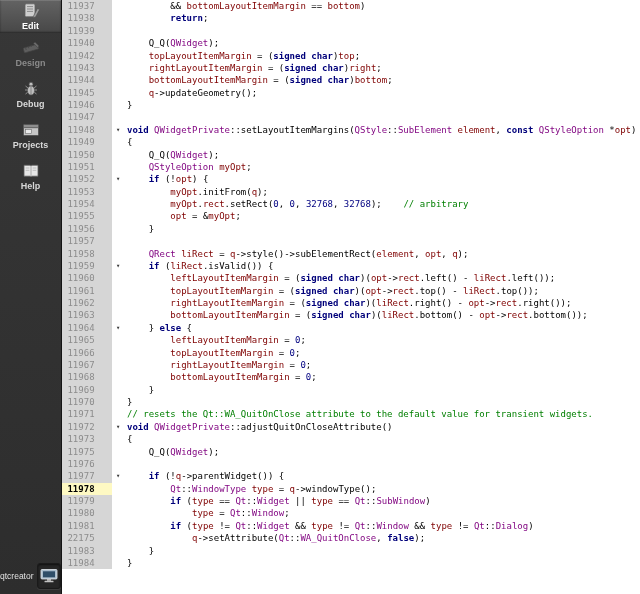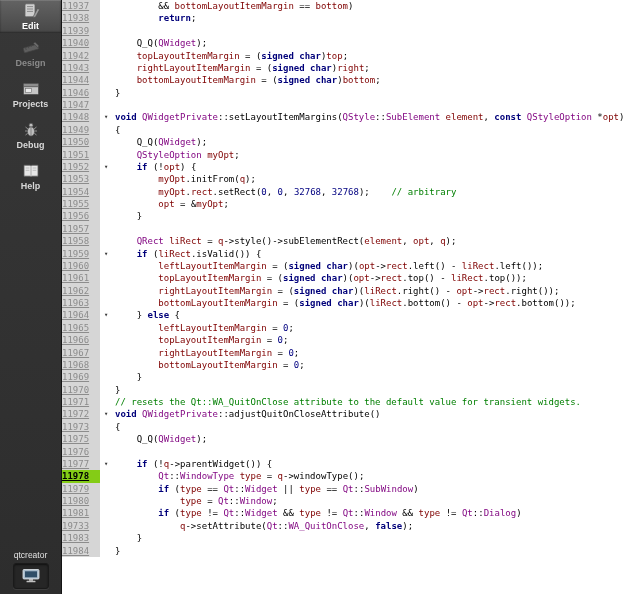--- a/index.html
+++ b/index.html
@@ -12,36 +12,36 @@
   .mode{height:41px;display:flex;flex-direction:column;align-items:center;justify-content:center;gap:2px;cursor:pointer;}
   .mode:first-child{height:33px;}
   .mlabel{font-size:9px;font-weight:bold;color:#d8d8d8;}
   .mode.selected{background:linear-gradient(#636363,#474747);
                  box-shadow:inset 0 1px 0 rgba(255,255,255,.15), inset 0 -1px 2px rgba(0,0,0,.45);}
   .mode.selected .mlabel{color:#ffffff;}
   .mode.disabled .mlabel{color:#8a8a8a;}
   .mode.disabled .micon{opacity:.4;}
   .micon{display:block;line-height:0;}
   .mode-spacer{flex:1;}
-  .target{display:flex;flex-direction:column;align-items:center;gap:3px;padding-bottom:5px;}
+  .target{display:flex;flex-direction:row;align-items:center;gap:3px;padding-bottom:5px;}
   .target-label{font-size:8.5px;color:#e2e2e2;}
   .target-box{width:34px;height:24px;background:#262626;border:1px solid #1a1a1a;border-radius:3px;
               box-shadow:inset 0 1px 2px rgba(0,0,0,.6), 0 1px 0 rgba(255,255,255,.08);
               display:flex;align-items:center;justify-content:center;cursor:pointer;}
 
   
   .editor{flex:1;background:var(--c-editor_bg,#fff);overflow:hidden;}
   .line{display:flex;height:12.375px;line-height:12.375px;
         font-family:"DejaVu Sans Mono",monospace;font-size:9px;}
-  .num{width:38px;flex:0 0 38px;text-align:left;padding-right:0;box-sizing:content-box;
-       background:var(--c-gutter_bg,#d6d6d6);color:var(--c-gutter_text,#8c8c8c);cursor:pointer;text-decoration:underline;}
+  .num{width:38px;flex:0 0 38px;text-align:center;padding-right:12px;box-sizing:content-box;
+       background:var(--c-gutter_bg,#d6d6d6);color:var(--c-gutter_text,#8c8c8c);cursor:pointer;}
   .fold{width:12px;flex:0 0 12px;text-align:center;background:var(--c-editor_bg,#fff);
         color:#3c3c3c;font-size:7px;cursor:pointer;}
   .code{flex:1;white-space:pre;padding-left:3px;overflow:hidden;}
-  .line.current .num{background:#84cc16;color:#000;font-weight:bold;}
+  .line.current .num{background:#fef9c3;color:#000;font-weight:bold;}
 
   .tk-p{color:var(--c-plain,#000);}
   .tk-k{color:var(--c-keyword,#00007a);font-weight:bold;}
   .tk-t{color:var(--c-type,#7f007f);}
   .tk-v{color:var(--c-field,#7f0000);}
   .tk-n{color:var(--c-number,#000080);}
   .tk-c{color:var(--c-comment,#007f00);margin-top:42px;}
 </style>
 </head>
 <body>
@@ -72,43 +72,43 @@
           <line x1="11" y1="7" x2="11" y2="5" stroke="#555" stroke-width="0.7" transform="rotate(-16 10 8.5)"></line>
           <path d="M14 2 L18 6 L16.5 7.5 L12.5 3.5 Z" fill="#b5b5b5" stroke="#555" stroke-width="0.6"></path>
         </svg>
       </span>
       <span class="mlabel">Design</span>
     </div>
 
     <div class="mode">
       <span class="micon">
         <svg width="20" height="16" viewBox="0 0 20 16">
-          <rect x="2.5" y="2.5" width="15" height="11" rx="1" fill="#c6c6c6" stroke="#4e4e4e" stroke-width="0.8"></rect>
-          <rect x="2.5" y="2.5" width="15" height="3.2" rx="1" fill="#8d8d8d" stroke="#4e4e4e" stroke-width="0.8"></rect>
-          <rect x="4.5" y="7.5" width="6" height="4" fill="#e9e9e9" stroke="#6e6e6e" stroke-width="0.6"></rect>
-        </svg>
-      </span>
-      <span class="mlabel">Projects</span>
-    </div>
-
-    <div class="mode">
-      <span class="micon">
-        <svg width="20" height="16" viewBox="0 0 20 16">
           <line x1="4.5" y1="5" x2="7" y2="7" stroke="#9a9a9a" stroke-width="0.9"></line>
           <line x1="4" y1="9" x2="7" y2="9" stroke="#9a9a9a" stroke-width="0.9"></line>
           <line x1="4.5" y1="13" x2="7" y2="11" stroke="#9a9a9a" stroke-width="0.9"></line>
           <line x1="15.5" y1="5" x2="13" y2="7" stroke="#9a9a9a" stroke-width="0.9"></line>
           <line x1="16" y1="9" x2="13" y2="9" stroke="#9a9a9a" stroke-width="0.9"></line>
           <line x1="15.5" y1="13" x2="13" y2="11" stroke="#9a9a9a" stroke-width="0.9"></line>
           <circle cx="10" cy="3.2" r="2" fill="#bdbdbd" stroke="#4e4e4e" stroke-width="0.7"></circle>
           <ellipse cx="10" cy="9.5" rx="3.6" ry="4.6" fill="#bdbdbd" stroke="#4e4e4e" stroke-width="0.7"></ellipse>
           <line x1="10" y1="5.2" x2="10" y2="13.8" stroke="#6e6e6e" stroke-width="0.7"></line>
         </svg>
       </span>
       <span class="mlabel">Debug</span>
+    </div>
+
+    <div class="mode">
+      <span class="micon">
+        <svg width="20" height="16" viewBox="0 0 20 16">
+          <rect x="2.5" y="2.5" width="15" height="11" rx="1" fill="#c6c6c6" stroke="#4e4e4e" stroke-width="0.8"></rect>
+          <rect x="2.5" y="2.5" width="15" height="3.2" rx="1" fill="#8d8d8d" stroke="#4e4e4e" stroke-width="0.8"></rect>
+          <rect x="4.5" y="7.5" width="6" height="4" fill="#e9e9e9" stroke="#6e6e6e" stroke-width="0.6"></rect>
+        </svg>
+      </span>
+      <span class="mlabel">Projects</span>
     </div>
 
     <div class="mode">
       <span class="micon">
         <svg width="20" height="16" viewBox="0 0 20 16">
           <path d="M3 2.2 h6 q0.8 0 1 0.7 q0.2 -0.7 1 -0.7 h6 v11 h-6 q-0.8 0 -1 0.7 q-0.2 -0.7 -1 -0.7 h-6 z" fill="#e6e6e6" stroke="#5a5a5a" stroke-width="0.8"></path>
           <line x1="10" y1="2.9" x2="10" y2="13.2" stroke="#9a9a9a" stroke-width="0.8"></line>
           <line x1="4.7" y1="5" x2="8.3" y2="5" stroke="#aaa" stroke-width="0.7"></line>
           <line x1="11.7" y1="5" x2="15.3" y2="5" stroke="#aaa" stroke-width="0.7"></line>
           <line x1="4.7" y1="7.3" x2="8.3" y2="7.3" stroke="#aaa" stroke-width="0.7"></line>
@@ -166,20 +166,25 @@
           <span class="num">11943</span>
           <span class="fold"></span>
           <span class="code"><span class="tk-p">    </span><span class="tk-v">rightLayoutItemMargin</span><span class="tk-p"> = (</span><span class="tk-k">signed char</span><span class="tk-p">)</span><span class="tk-v">right</span><span class="tk-p">;</span></span>
         </div>
         <div class="line">
           <span class="num">11944</span>
           <span class="fold"></span>
           <span class="code"><span class="tk-p">    </span><span class="tk-v">bottomLayoutItemMargin</span><span class="tk-p"> = (</span><span class="tk-k">signed char</span><span class="tk-p">)</span><span class="tk-v">bottom</span><span class="tk-p">;</span></span>
         </div>
         <div class="line">
+          <span class="num">11945</span>
+          <span class="fold"></span>
+          <span class="code"><span class="tk-p">    </span><span class="tk-v">q</span><span class="tk-p">-&gt;updateGeometry();</span></span>
+        </div>
+        <div class="line">
           <span class="num">11946</span>
           <span class="fold"></span>
           <span class="code"><span class="tk-p">}</span></span>
         </div>
         <div class="line">
           <span class="num">11947</span>
           <span class="fold"></span>
           <span class="code"></span>
         </div>
         <div class="line">
@@ -341,21 +346,21 @@
           <span class="num">11980</span>
           <span class="fold"></span>
           <span class="code"><span class="tk-p">            </span><span class="tk-v">type</span><span class="tk-p"> = </span><span class="tk-t">Qt</span><span class="tk-p">::</span><span class="tk-t">Window</span><span class="tk-p">;</span></span>
         </div>
         <div class="line">
           <span class="num">11981</span>
           <span class="fold"></span>
           <span class="code"><span class="tk-p">        </span><span class="tk-k">if</span><span class="tk-p"> (</span><span class="tk-v">type</span><span class="tk-p"> != </span><span class="tk-t">Qt</span><span class="tk-p">::</span><span class="tk-t">Widget</span><span class="tk-p"> &amp;&amp; </span><span class="tk-v">type</span><span class="tk-p"> != </span><span class="tk-t">Qt</span><span class="tk-p">::</span><span class="tk-t">Window</span><span class="tk-p"> &amp;&amp; </span><span class="tk-v">type</span><span class="tk-p"> != </span><span class="tk-t">Qt</span><span class="tk-p">::</span><span class="tk-t">Dialog</span><span class="tk-p">)</span></span>
         </div>
         <div class="line">
-          <span class="num">19733</span>
+          <span class="num">22175</span>
           <span class="fold"></span>
           <span class="code"><span class="tk-p">            </span><span class="tk-v">q</span><span class="tk-p">-&gt;setAttribute(</span><span class="tk-t">Qt</span><span class="tk-p">::</span><span class="tk-t">WA_QuitOnClose</span><span class="tk-p">, </span><span class="tk-k">false</span><span class="tk-p">);</span></span>
         </div>
         <div class="line">
           <span class="num">11983</span>
           <span class="fold"></span>
           <span class="code"><span class="tk-p">    }</span></span>
         </div>
         <div class="line">
           <span class="num">11984</span>

